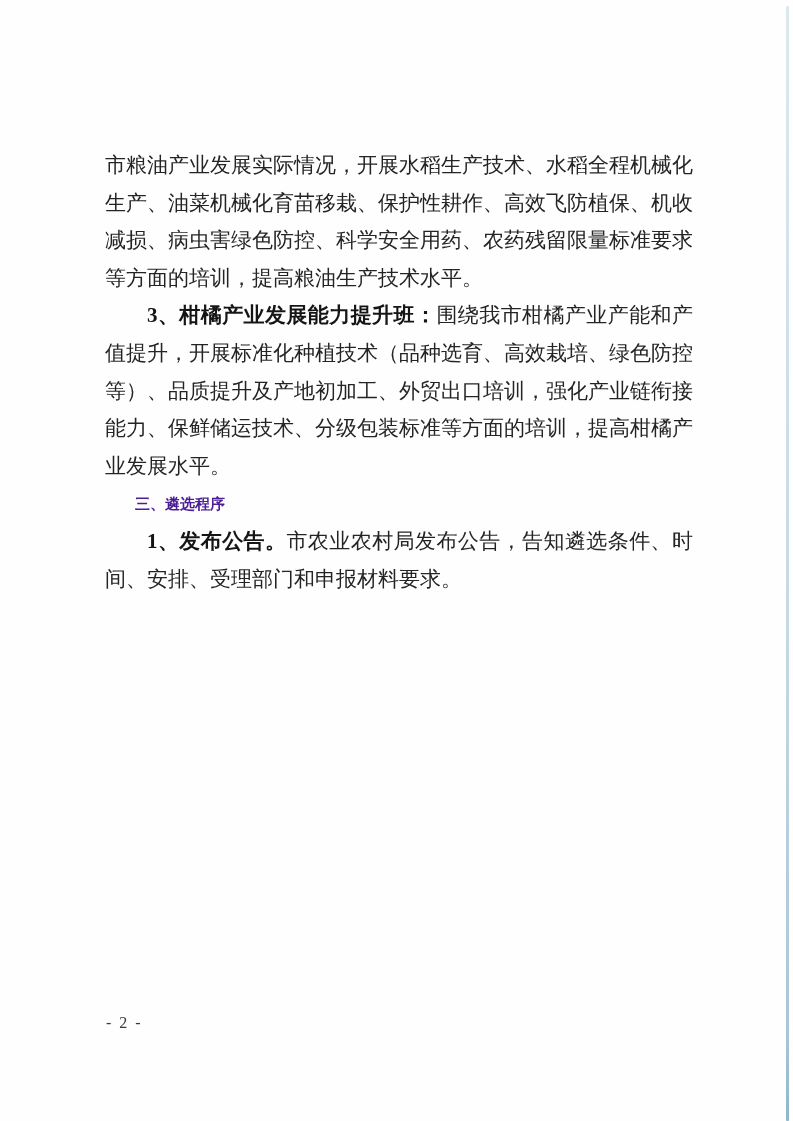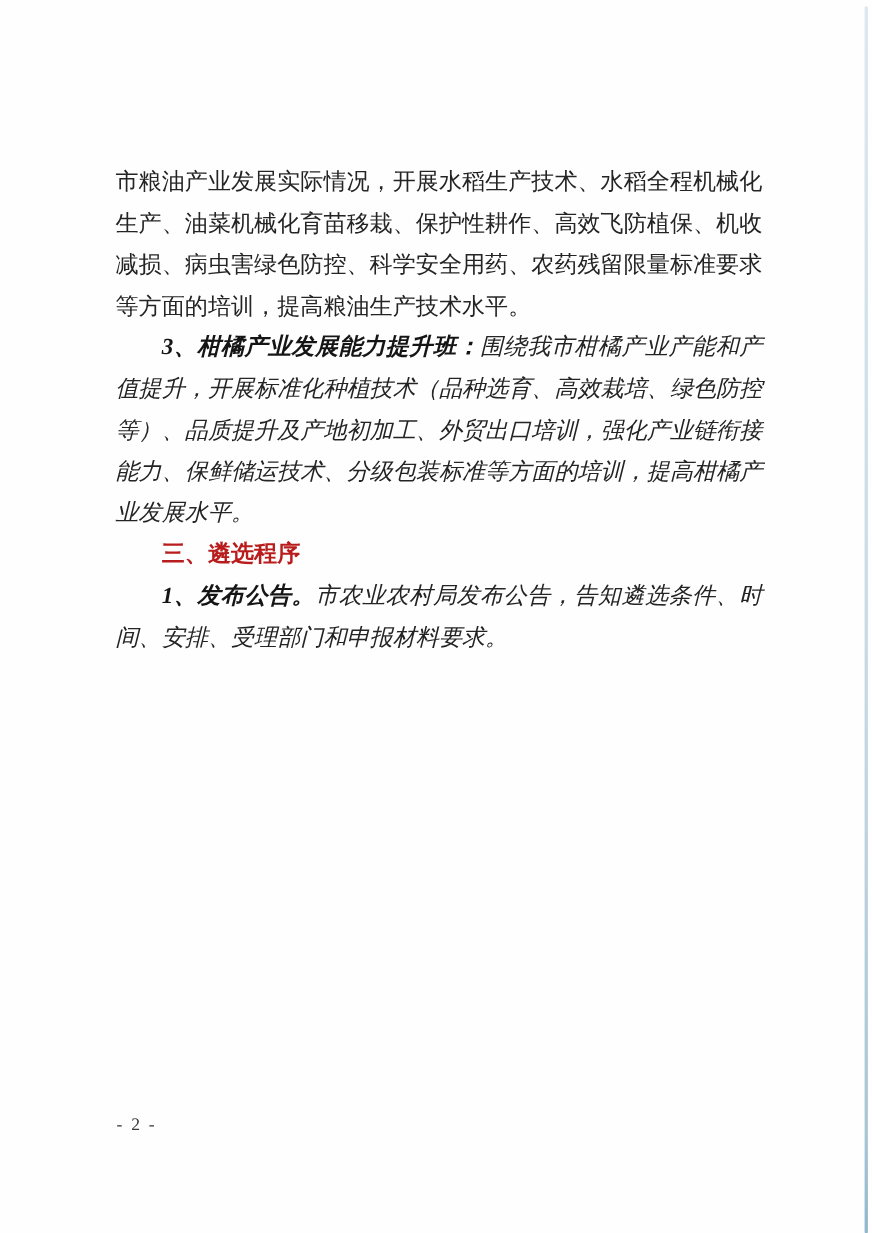--- a/index.html
+++ b/index.html
@@ -26,33 +26,33 @@
     left: 105px;
     top: 128px;
     width: 588px;
     color: #242424;
     font-size: 21px;
     line-height: 37.6px;
     text-align: justify;
     margin-top: 19px;
   }
   .para { margin: 0; padding: 0; }
-  .indent { text-indent: 2em; font-style: italic; }
+  .indent { text-indent: 2em; }
   .lead {
     font-weight: bold;
     color: #151515;
   }
   .section-heading {
     margin: 0;
     padding: 0;
-    font-size: 21px;
+    font-size: 15px;
     line-height: 37.6px;
     font-weight: bold;
     font-family: "Liberation Sans", "DejaVu Sans", sans-serif;
-    color: #b91c1c;
+    color: #4c1d95;
     text-indent: 2em;
   }
   .page-number {
     position: absolute;
     left: 106px;
     top: 1013px;
     font-size: 16px;
     line-height: 20px;
     letter-spacing: 2px;
     color: #3a3a3a;

